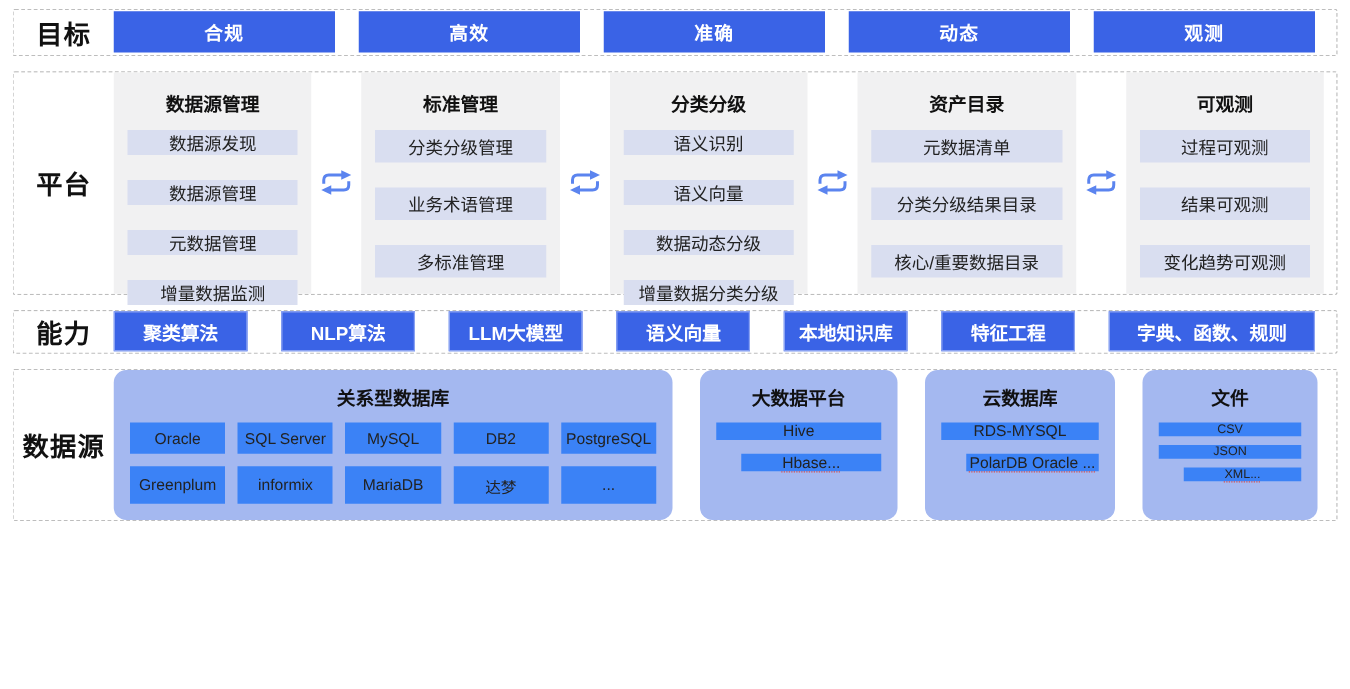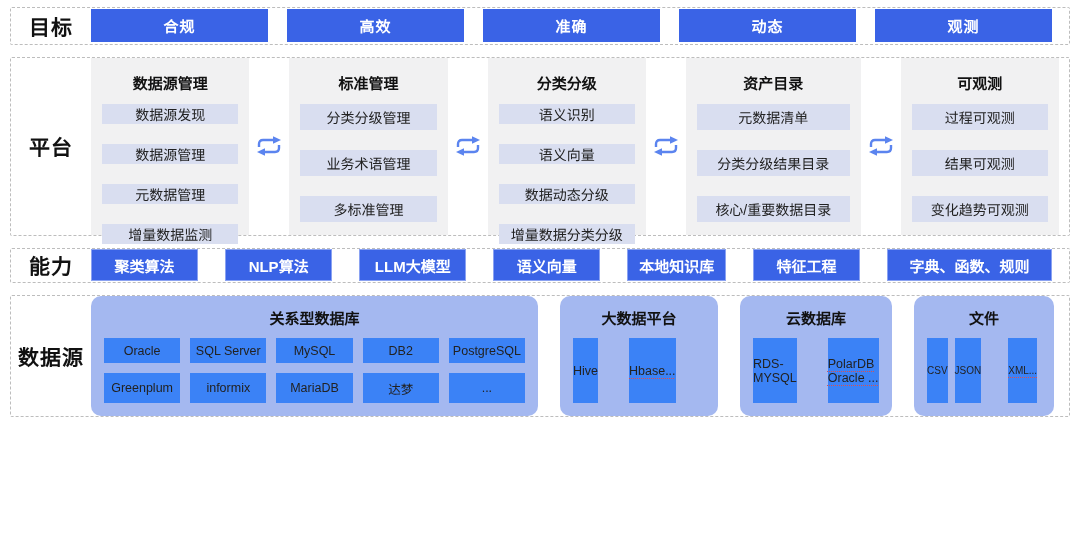--- a/index.html
+++ b/index.html
@@ -40,21 +40,21 @@
   
   .ds-row{flex:1;display:flex;gap:22px;padding-right:15px;align-items:center;}
   .ds-group{background:var(--group);border-radius:10px;height:120px;padding:9px 13px 13px;display:flex;flex-direction:column;flex-shrink:0;}
   .ds-title{text-align:center;font-weight:bold;font-size:15px;color:var(--ink);padding:2px 0 10px;}
   .g-rel{flex:1 1 440px;}
   .g-big{width:158px;}
   .g-cloud{width:152px;}
   .g-file{width:140px;}
   .ds-grid{flex:1;display:grid;grid-template-columns:repeat(5,1fr);gap:10px;}
   .ds-cell{background:#3b82f6;display:flex;align-items:center;justify-content:center;font-size:12.5px;color:#222;min-height:0;}
-  .ds-stack{flex:1;display:flex;flex-direction:row;gap:11px;}
+  .ds-stack{flex:1;display:flex;flex-direction:column;gap:11px;}
   .g-file .ds-stack{gap:7px;}
   .g-file .ds-cell{font-size:10px;}
   .sp{text-decoration:underline dotted #D85050;text-decoration-thickness:1px;text-underline-offset:3px;margin-left:20px;}
   .swap-svg{display:block;}
 </style>
 </head>
 <body>
 
 <div class="page">
 

